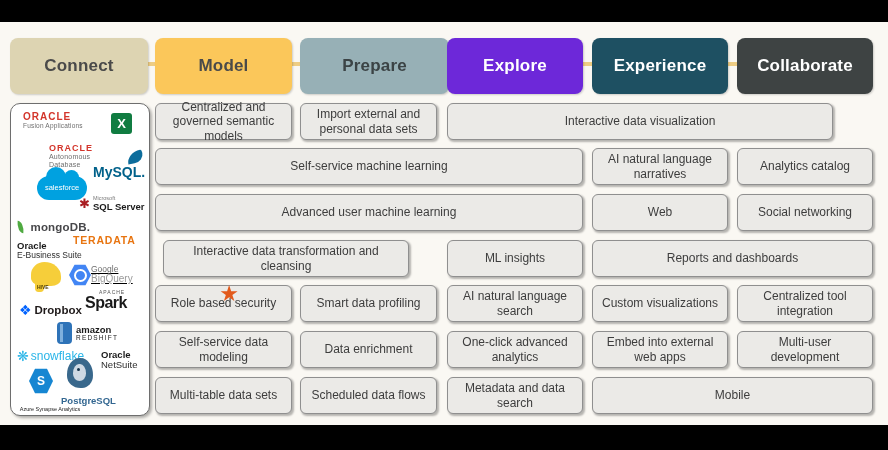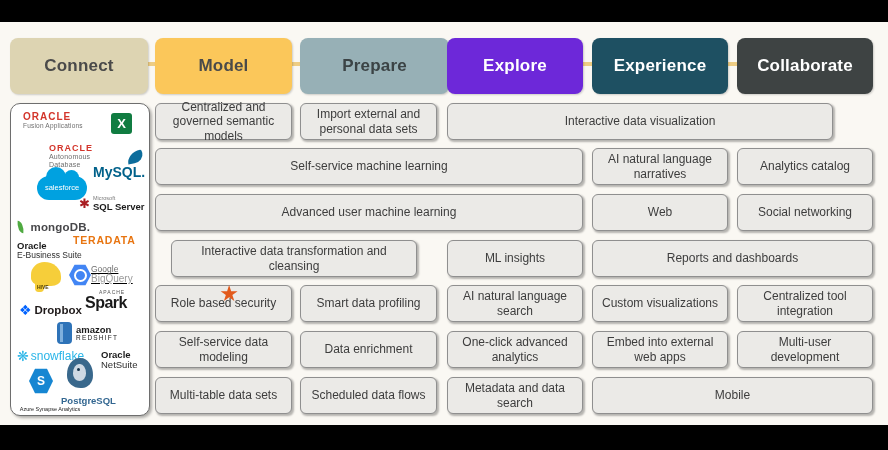--- a/index.html
+++ b/index.html
@@ -25,21 +25,21 @@
   
   .cap{
     position:absolute;height:37px;background:#ebeae7;border:1px solid #8f8f8f;border-radius:6px;
     display:flex;align-items:center;justify-content:center;text-align:center;
     font-size:12px;line-height:1.18;color:#3d3d3d;padding:7px 8px;box-sizing:border-box;
     box-shadow:1.5px 1.5px 2px rgba(0,0,0,.28);z-index:2;
   }
   .r1{top:103px}.r2{top:148px}.r3{top:194px}.r4{top:240px}.r5{top:285px}.r6{top:331px}.r7{top:377px}
   .cM{left:155px;width:137px}.cP{left:300px;width:137px}.cE{left:447px;width:136px}
   .cX{left:592px;width:136px}.cC{left:737px;width:136px}
-  .sMP{left:171px;width:246px}.sME{left:155px;width:428px}
+  .sMP{left:163px;width:246px}.sME{left:155px;width:428px}
   .sEC{left:447px;width:386px}.sXC{left:592px;width:281px}
   
   .panel{
     position:absolute;left:10px;top:103px;width:138px;height:311px;background:#fff;
     border:1.5px solid #6e6e6e;border-radius:10px;box-shadow:2px 2px 3px rgba(0,0,0,.3);z-index:2;
   }
   .logo{position:absolute;line-height:1.05;}
   .oracle-red{color:#d3352b;font-weight:bold;letter-spacing:1px;font-size:10px;}
   .sub-gray{color:#6e6e6e;font-size:6.5px;letter-spacing:.2px;}
   .excel-box{width:21px;height:21px;background:#107c41;border-radius:3px;color:#fff;

